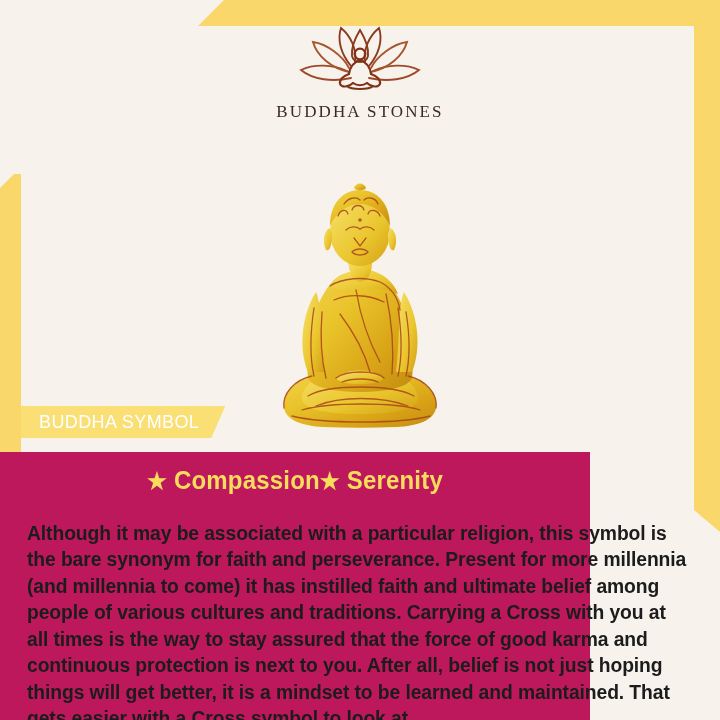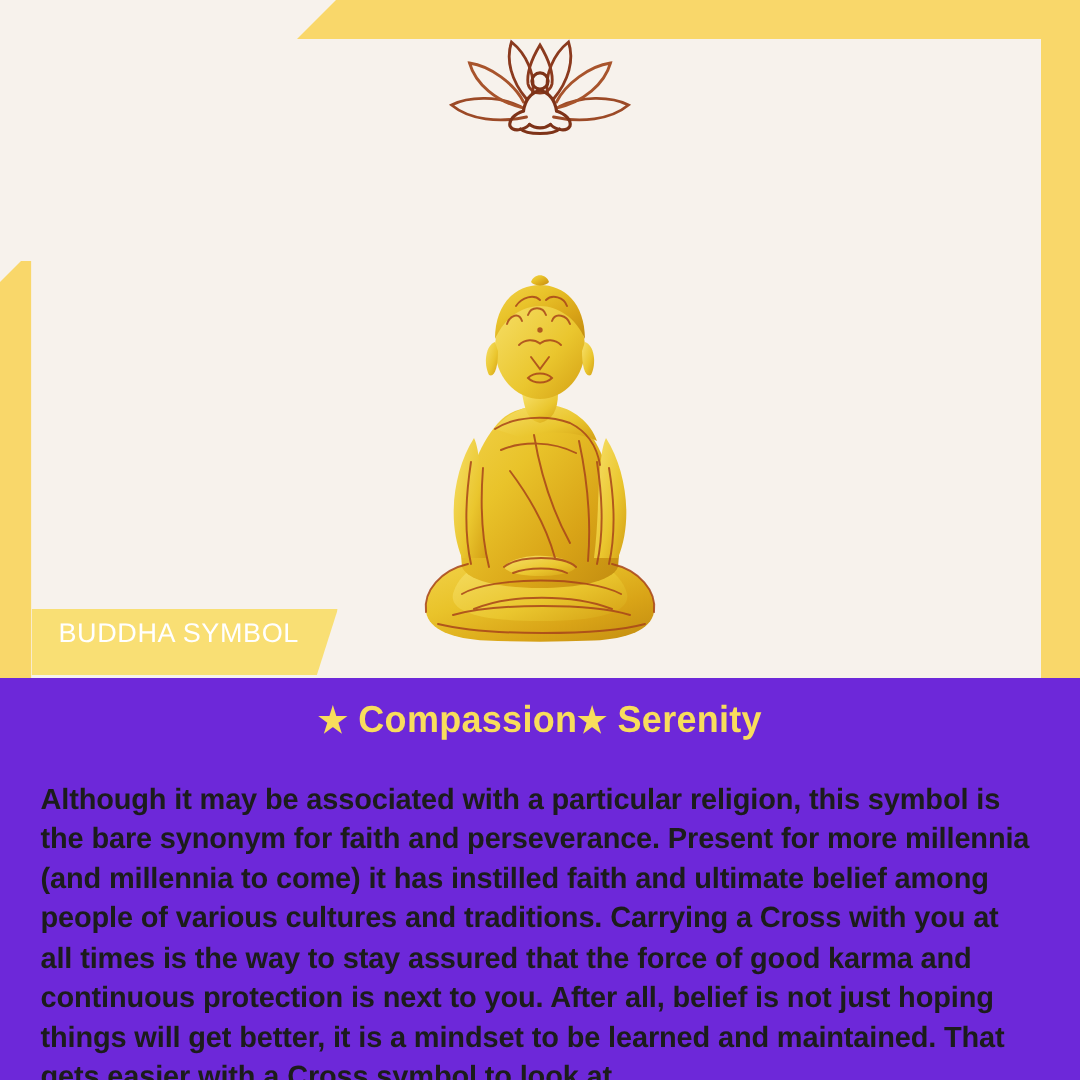--- a/index.html
+++ b/index.html
@@ -106,41 +106,41 @@
     height: 252px;
   }
   .statue-svg { display: block; width: 184px; height: 252px; }
 
   
   .symbol-tag {
     position: absolute;
     left: 21px;
     top: 406px;
     height: 32px;
-    padding: 0 26px 12px 18px;
+    padding: 0 26px 0 18px;
     background: #f9df74;
     display: flex;
     align-items: center;
     clip-path: polygon(0 0, 100% 0, calc(100% - 14px) 100%, 0 100%);
   }
   .symbol-tag-text {
     font-size: 18px;
     color: #ffffff;
     letter-spacing: 0.4px;
     white-space: nowrap;
   }
 
   
   .content-panel {
     position: absolute;
     left: 0;
     top: 452px;
-    width: 720px;
+    width: 590px;
     height: 268px;
-    background: #6d28d9;
+    background: #be185d;
   }
 
   .headline {
     margin: 14px 0 0 0;
     text-align: center;
     font-family: "Liberation Sans Narrow", "Liberation Sans", sans-serif;
     font-size: 25px;
     font-weight: bold;
     color: #f8dd5c;
     letter-spacing: 0.2px;
@@ -192,20 +192,21 @@
       <g fill="none" stroke="#7e3318" stroke-width="2.1" stroke-linecap="round">
         <circle cx="75" cy="30" r="5.4" fill="none"></circle>
         <path d="M75 36 C69 38 65 43 64 50"></path>
         <path d="M75 36 C81 38 85 43 86 50"></path>
         <path d="M64 50 C58 52 54 56 55 60 C57 64 64 63 68 59"></path>
         <path d="M86 50 C92 52 96 56 95 60 C93 64 86 63 82 59"></path>
         <path d="M62 62 C66 66 84 66 88 62"></path>
         <path d="M68 59 C72 62 78 62 82 59"></path>
       </g>
     </svg>
+    <span class="logo-text">BUDDHA STONES</span>
   </div>
 
 
   <div class="statue-wrap">
     <svg class="statue-svg" viewBox="0 0 184 252">
       <defs>
         <linearGradient id="gold" x1="0" y1="0" x2="1" y2="1">
           <stop offset="0%" stop-color="#f2d24a"></stop>
           <stop offset="35%" stop-color="#e9c32a"></stop>
           <stop offset="70%" stop-color="#d9a417"></stop>

